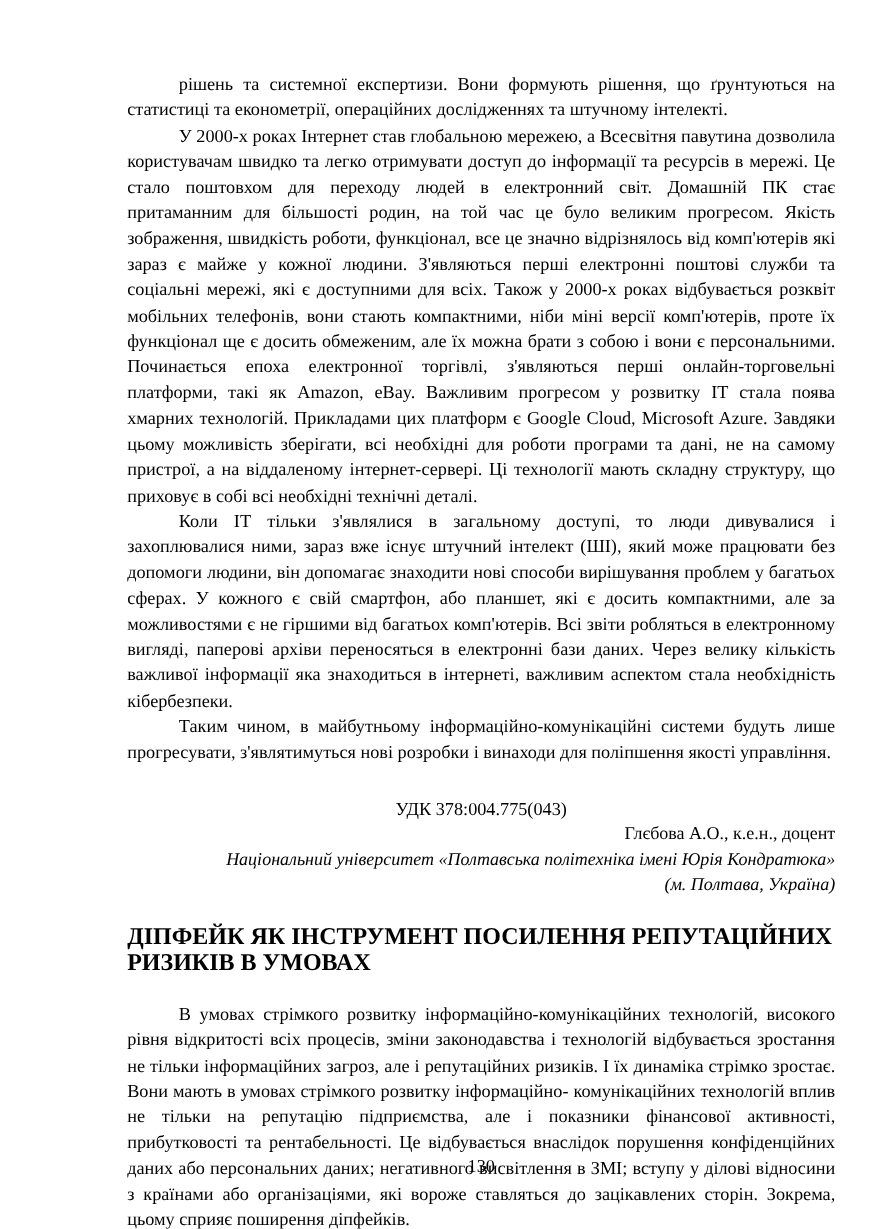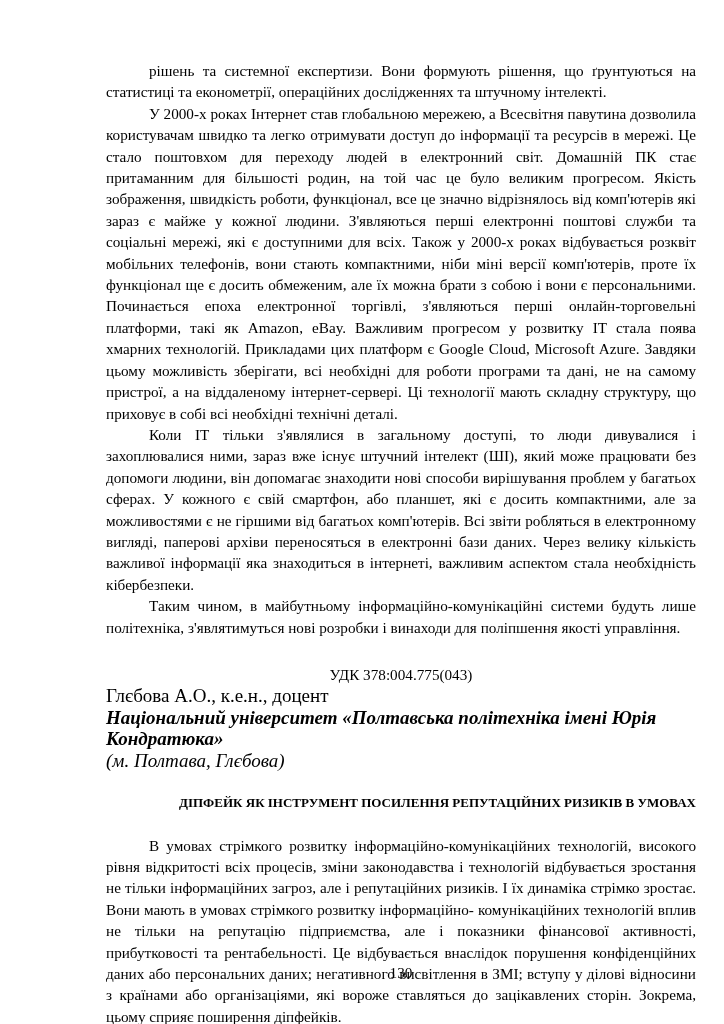--- a/index.html
+++ b/index.html
@@ -38,40 +38,39 @@
   .spacer-lg { height: 26px; }
   .spacer-md { height: 21px; }
 
   .udc {
     font-size: 15.2px;
     line-height: 21.4px;
     text-align: center;
     margin: 0;
   }
   .author-block {
-    text-align: left;
-    font-size: 19px;
+    text-align: right;
+    font-size: 15px;
     line-height: 21.4px;
   }
   .author-name {
     display: block;
   }
   .affiliation {
     display: block;
     font-style: italic;
-    font-weight: bold;
   }
   .city {
     display: block;
     font-style: italic;
   }
   .doc-title {
-    text-align: right;
+    text-align: left;
     font-weight: bold;
-    font-size: 13px;
+    font-size: 20px;
     line-height: 21.6px;
     margin: 0;
   }
   .doc-title .tline { display: block; }
 
   .page-number {
     position: absolute;
     left: 0;
     top: 963px;
     width: 724px;
@@ -82,30 +81,30 @@
 </style>
 </head>
 <body>
 
 <div class="page">
   <div class="content">
 
     <p class="body-par">рішень та системної експертизи. Вони формують рішення, що ґрунтуються на статистиці та економетрії, операційних дослідженнях та штучному інтелекті.</p>
     <p class="body-par">У 2000-х роках Інтернет став глобальною мережею, а Всесвітня павутина дозволила користувачам швидко та легко отримувати доступ до інформації та ресурсів в мережі. Це стало поштовхом для переходу людей в електронний світ. Домашній ПК стає притаманним для більшості родин, на той час це було великим прогресом. Якість зображення, швидкість роботи, функціонал, все це значно відрізнялось від комп'ютерів які зараз є майже у кожної людини. З'являються перші електронні поштові служби та соціальні мережі, які є доступними для всіх. Також у 2000-х роках відбувається розквіт мобільних телефонів, вони стають компактними, ніби міні версії комп'ютерів, проте їх функціонал ще є досить обмеженим, але їх можна брати з собою і вони є персональними. Починається епоха електронної торгівлі, з'являються перші онлайн-торговельні платформи, такі як Amazon, eBay. Важливим прогресом у розвитку ІТ стала поява хмарних технологій. Прикладами цих платформ є Google Cloud, Microsoft Azure. Завдяки цьому можливість зберігати, всі необхідні для роботи програми та дані, не на самому пристрої, а на віддаленому інтернет-сервері. Ці технології мають складну структуру, що приховує в собі всі необхідні технічні деталі.</p>
     <p class="body-par">Коли ІТ тільки з'являлися в загальному доступі, то люди дивувалися і захоплювалися ними, зараз вже існує штучний інтелект (ШІ), який може працювати без допомоги людини, він допомагає знаходити нові способи вирішування проблем у багатьох сферах. У кожного є свій смартфон, або планшет, які є досить компактними, але за можливостями є не гіршими від багатьох комп'ютерів. Всі звіти робляться в електронному вигляді, паперові архіви переносяться в електронні бази даних. Через велику кількість важливої інформації яка знаходиться в інтернеті, важливим аспектом стала необхідність кібербезпеки.</p>
-    <p class="body-par">Таким чином, в майбутньому інформаційно-комунікаційні системи будуть лише політехніка, з'являтимуться нові розробки і винаходи для поліпшення якості управління.</p>
+    <p class="body-par">Таким чином, в майбутньому інформаційно-комунікаційні системи будуть лише прогресувати, з'являтимуться нові розробки і винаходи для поліпшення якості управління.</p>
 
     <div class="spacer-lg"></div>
 
     <p class="udc">УДК 378:004.775(043)</p>
 
     <div class="author-block">
       <span class="author-name">Глєбова А.О., к.е.н., доцент</span>
       <span class="affiliation">Національний університет «Полтавська політехніка імені Юрія Кондратюка»</span>
-      <span class="city">(м. Полтава, Глєбова)</span>
+      <span class="city">(м. Полтава, Україна)</span>
     </div>
 
     <div class="spacer-md"></div>
 
     <h1 class="doc-title">
       <span class="tline">ДІПФЕЙК ЯК ІНСТРУМЕНТ ПОСИЛЕННЯ РЕПУТАЦІЙНИХ РИЗИКІВ  В УМОВАХ</span>
     </h1>
 
     <div class="spacer-md"></div>
 

